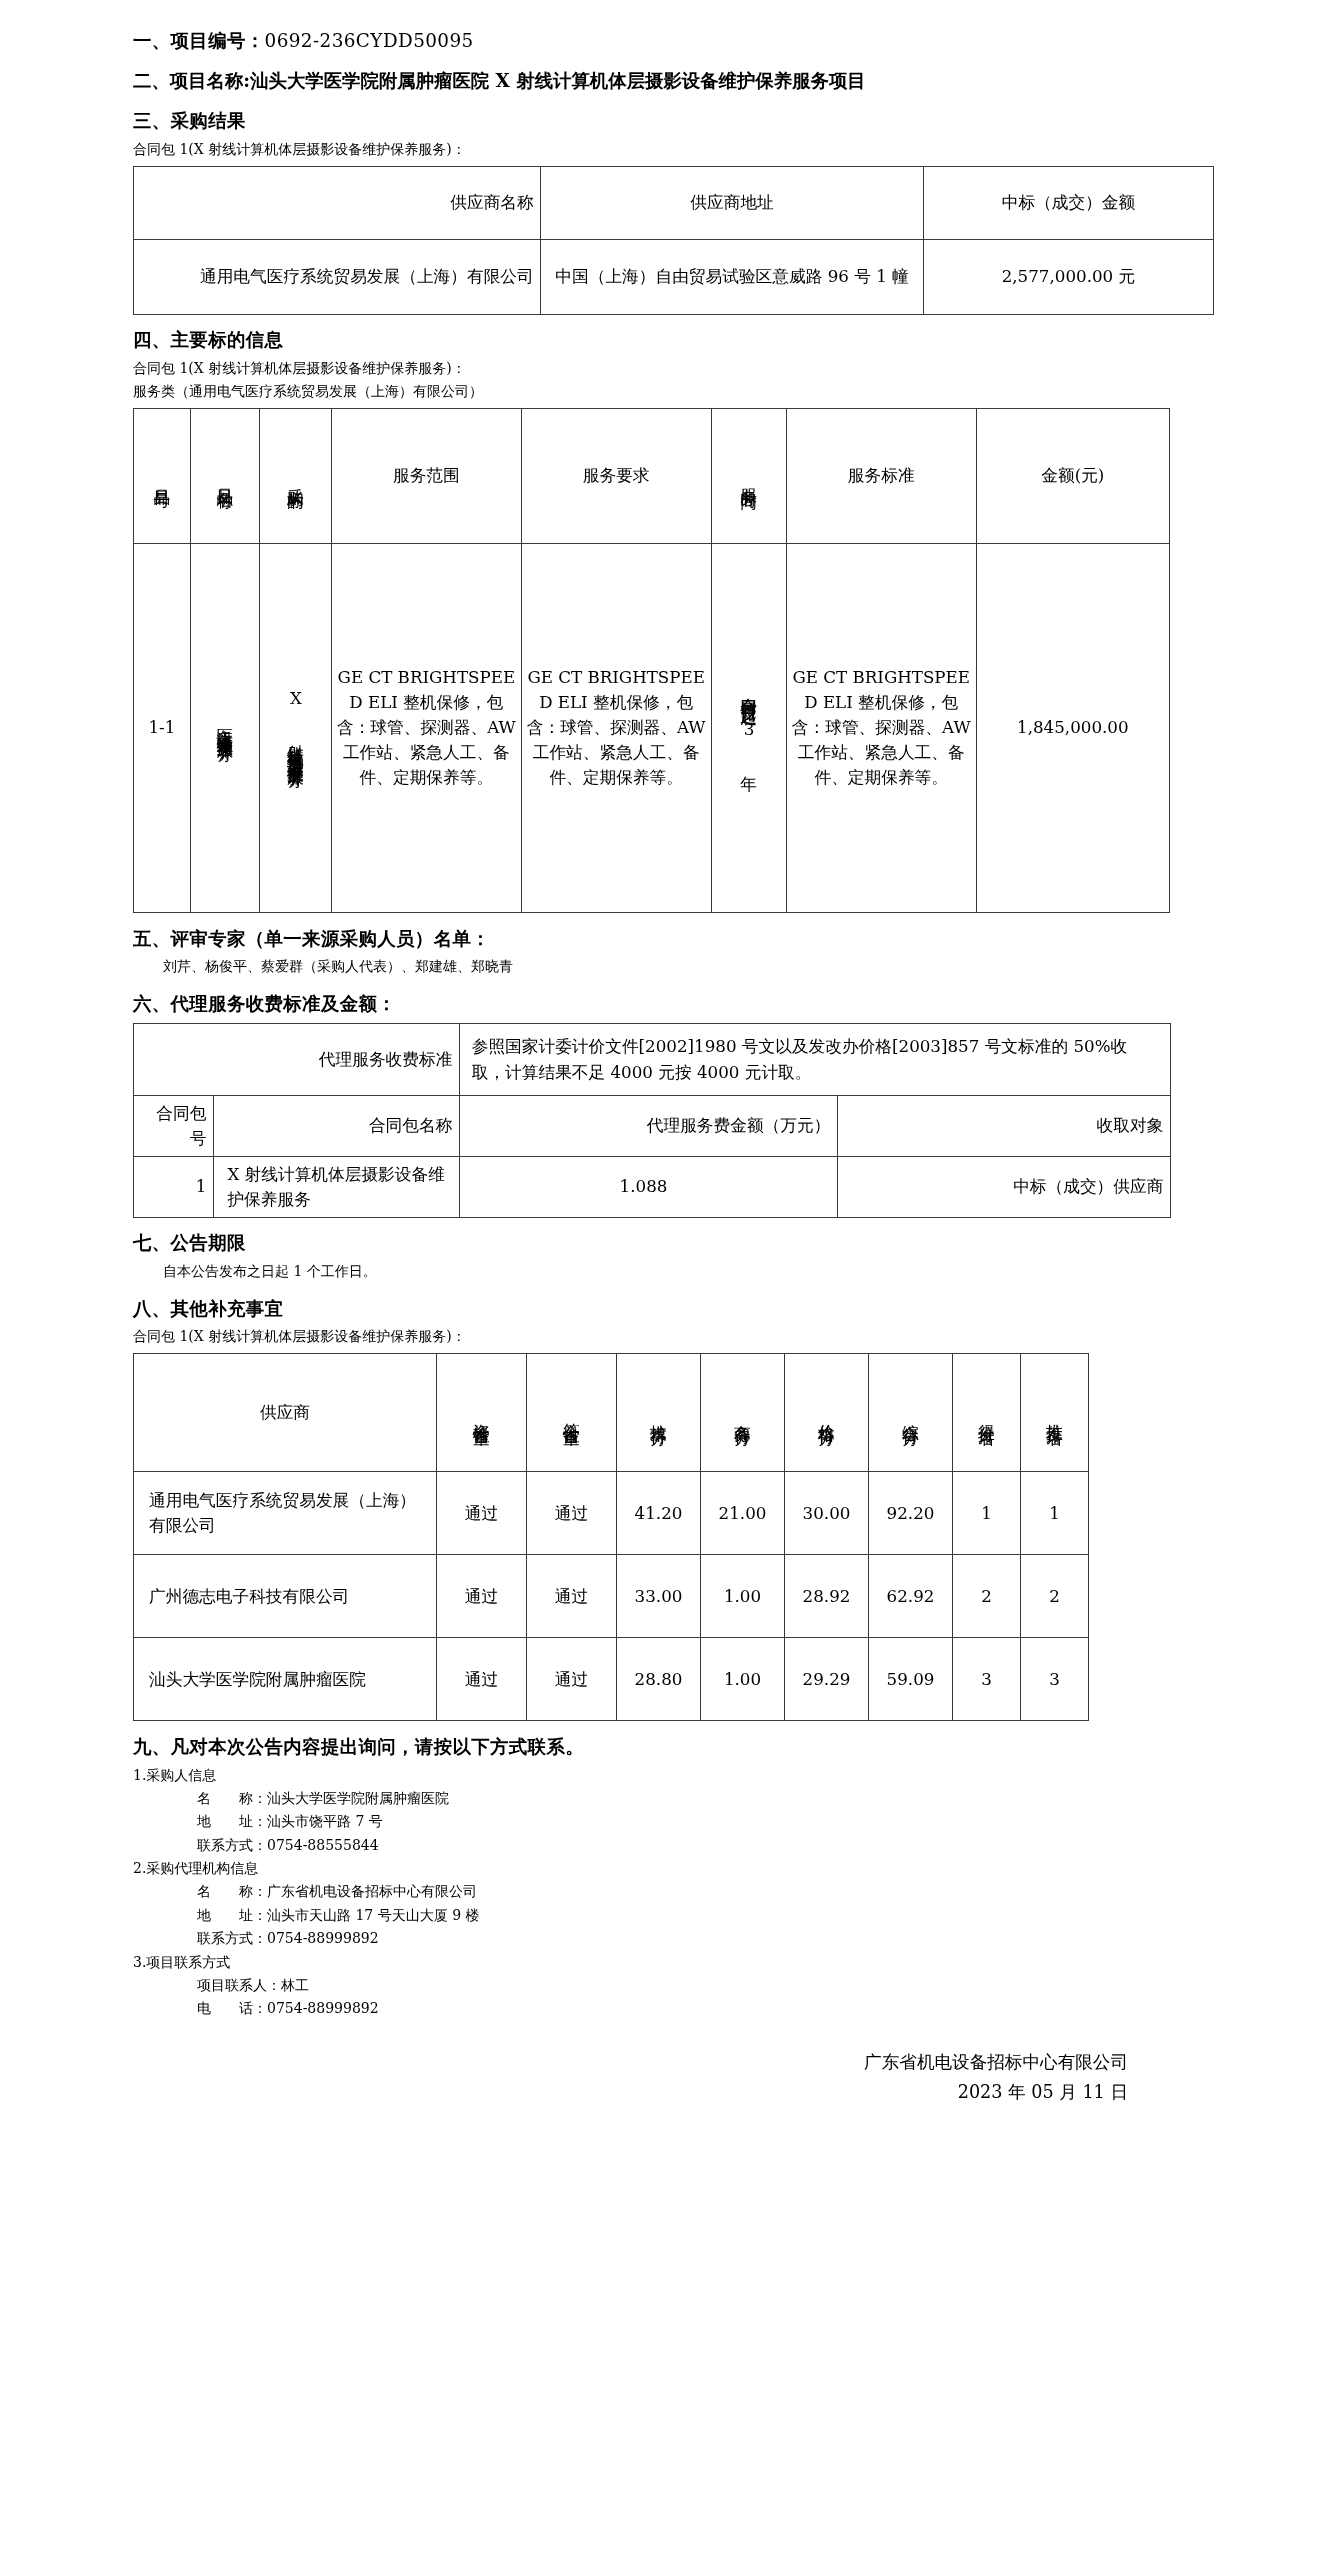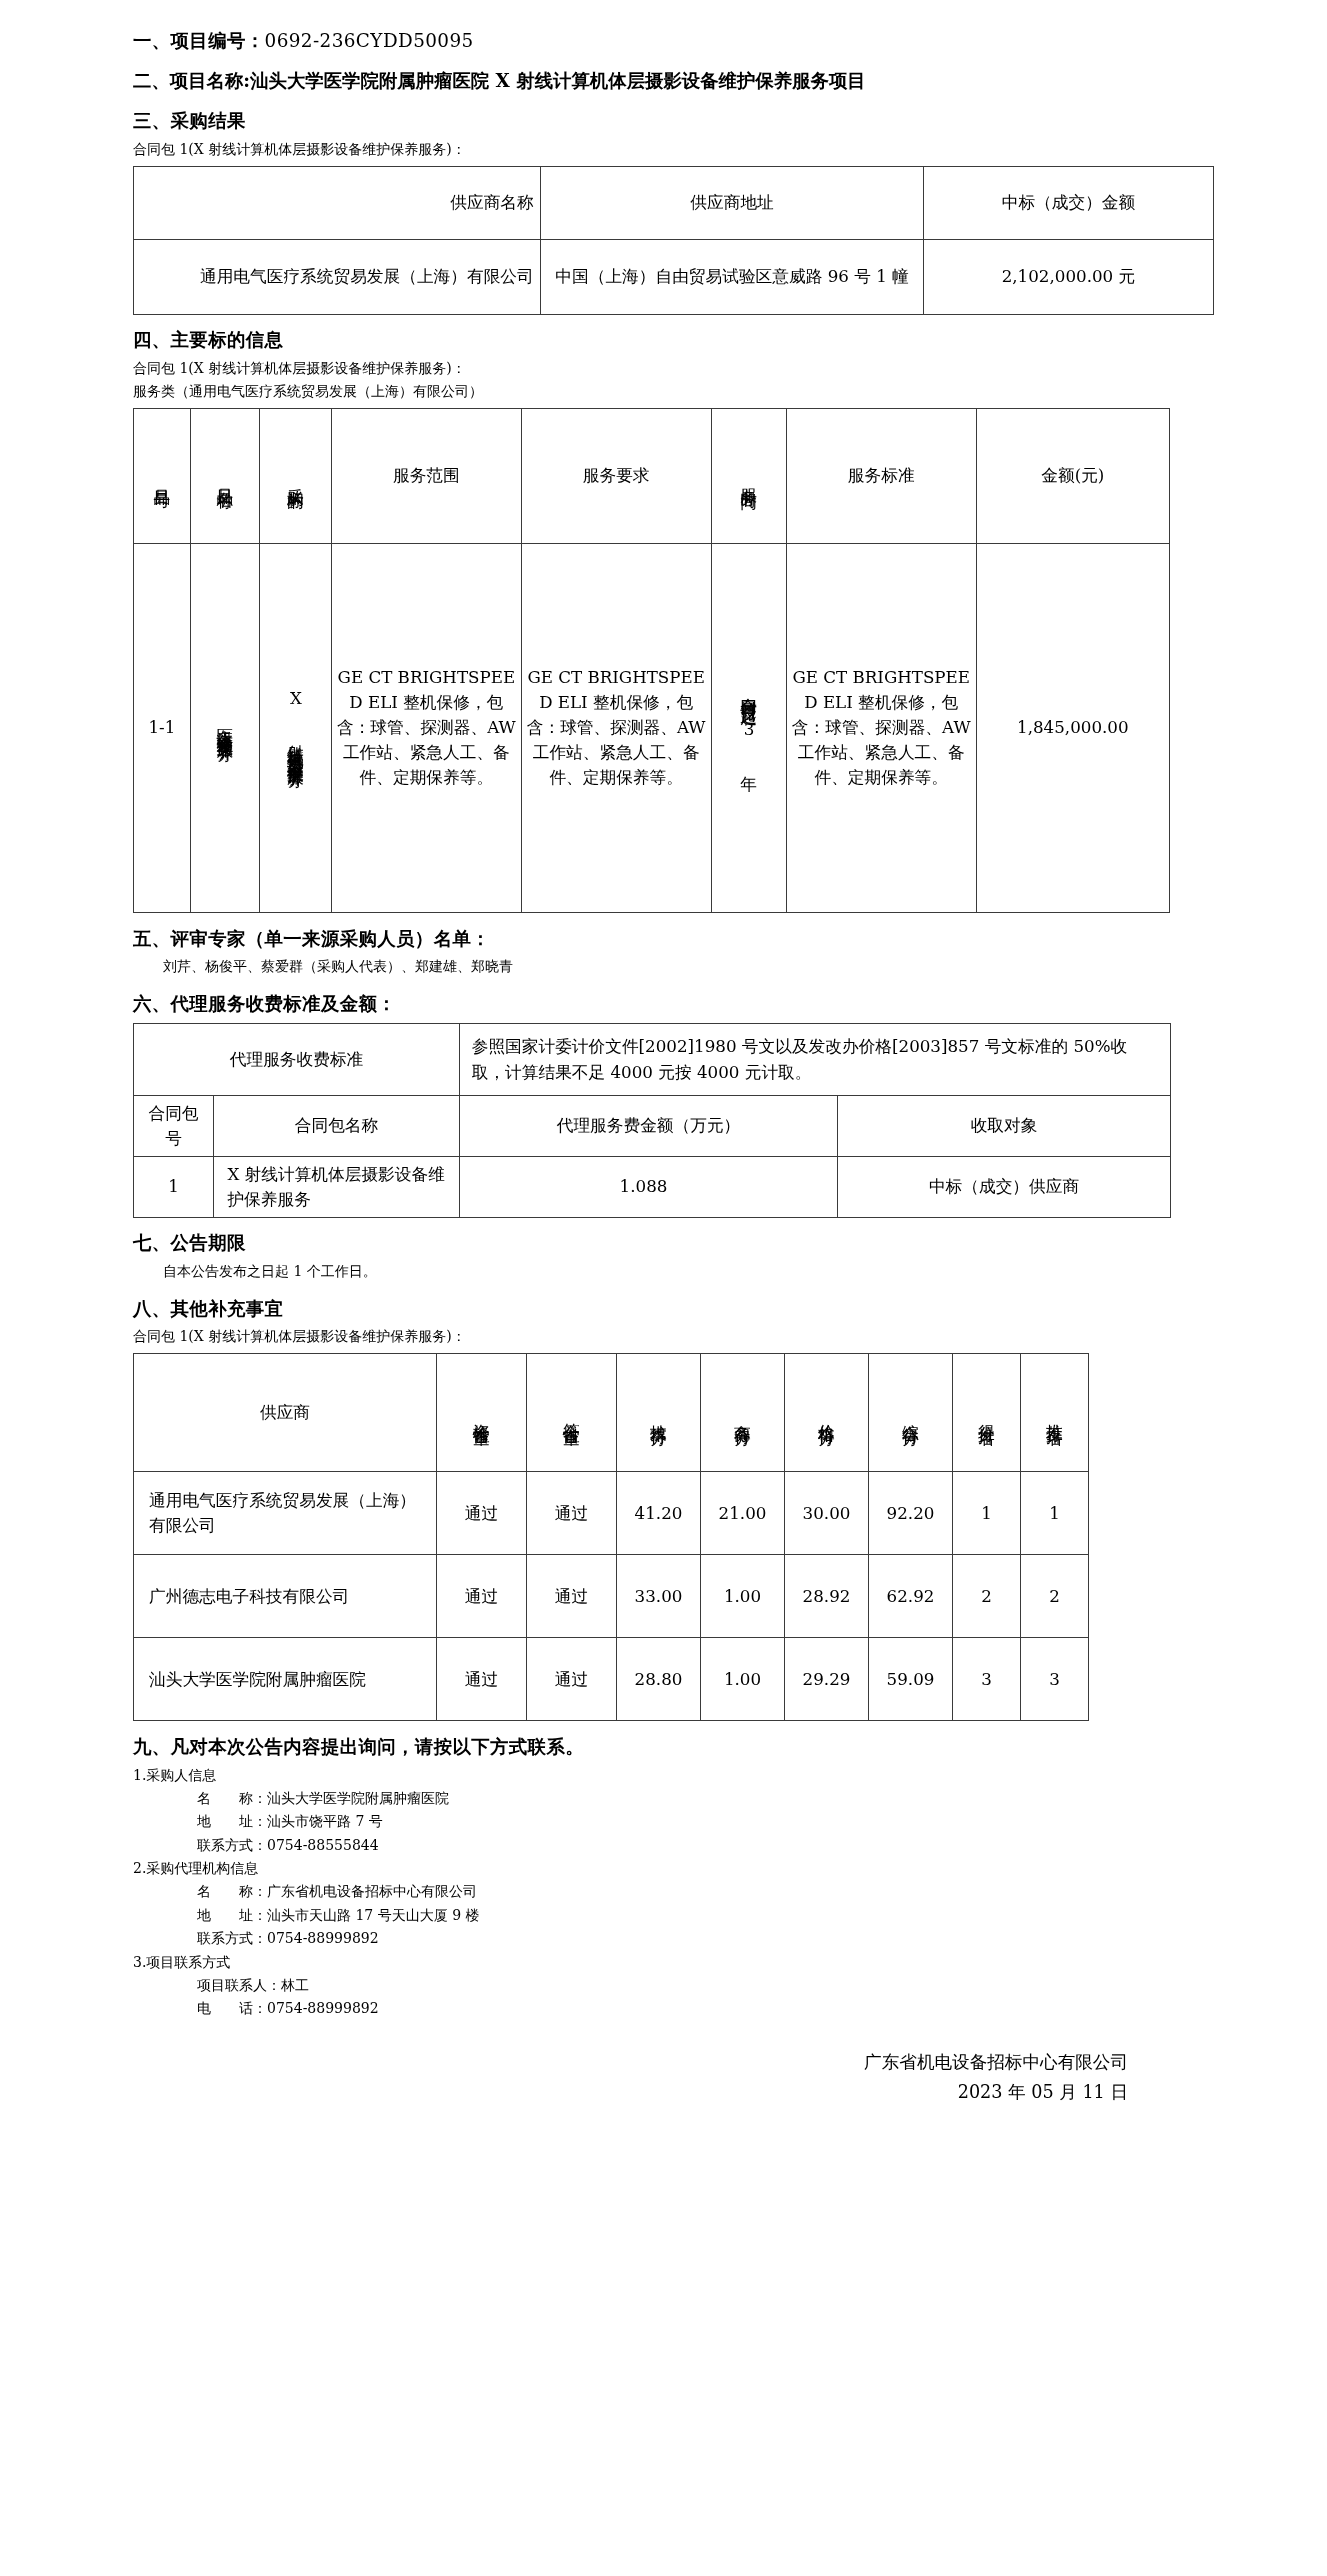--- a/index.html
+++ b/index.html
@@ -87,21 +87,21 @@
   .t-subject col.k3 { width: 62px; }
   .t-subject col.k4 { width: 164px; }
   .t-subject col.k5 { width: 164px; }
   .t-subject col.k6 { width: 65px; }
   .t-subject col.k7 { width: 164px; }
   .t-subject col.k8 { width: 167px; }
   .t-subject .body td { height: 360px; vertical-align: middle; }
   .cellpad { padding: 0 3.3px; }
 
   .t-agency { width: 1037px; }
-  .t-agency td { height: 47px; }
+  .t-agency td { height: 47px; text-align: right; }
   .t-agency .fee-std-body { text-align: left; padding: 8.4px 11.7px; line-height: 1.6; }
   .t-agency col.a1 { width: 80px; }
   .t-agency col.a2 { width: 246px; }
   .t-agency col.a3 { width: 378px; }
   .t-agency col.a4 { width: 333px; }
   .t-agency .pkgname { text-align: left; padding-left: 13.4px; }
   .t-agency .feeamt { text-align: center; padding-right: 16.7px; }
 
   .t-score { width: 946px; }
   .t-score col.s1 { width: 303px; }
@@ -146,21 +146,21 @@
   <table class="t-result">
     <tbody>
       <tr class="hdr">
         <td class="c1">供应商名称</td>
         <td class="c2">供应商地址</td>
         <td class="c3">中标（成交）金额</td>
       </tr>
       <tr class="row">
         <td class="c1">通用电气医疗系统贸易发展（上海）有限公司</td>
         <td class="c2">中国（上海）自由贸易试验区意威路 96 号 1 幢</td>
-        <td class="c3 amt">2,102,000.00 元</td>
+        <td class="c3 amt">2,577,000.00 元</td>
       </tr>
     </tbody>
   </table>
 
   <div class="sec-head">四、主要标的信息</div>
   <div class="para">合同包 1(X 射线计算机体层摄影设备维护保养服务)：</div>
   <div class="para">服务类（通用电气医疗系统贸易发展（上海）有限公司）</div>
 
   <table class="t-subject">
     <colgroup>

